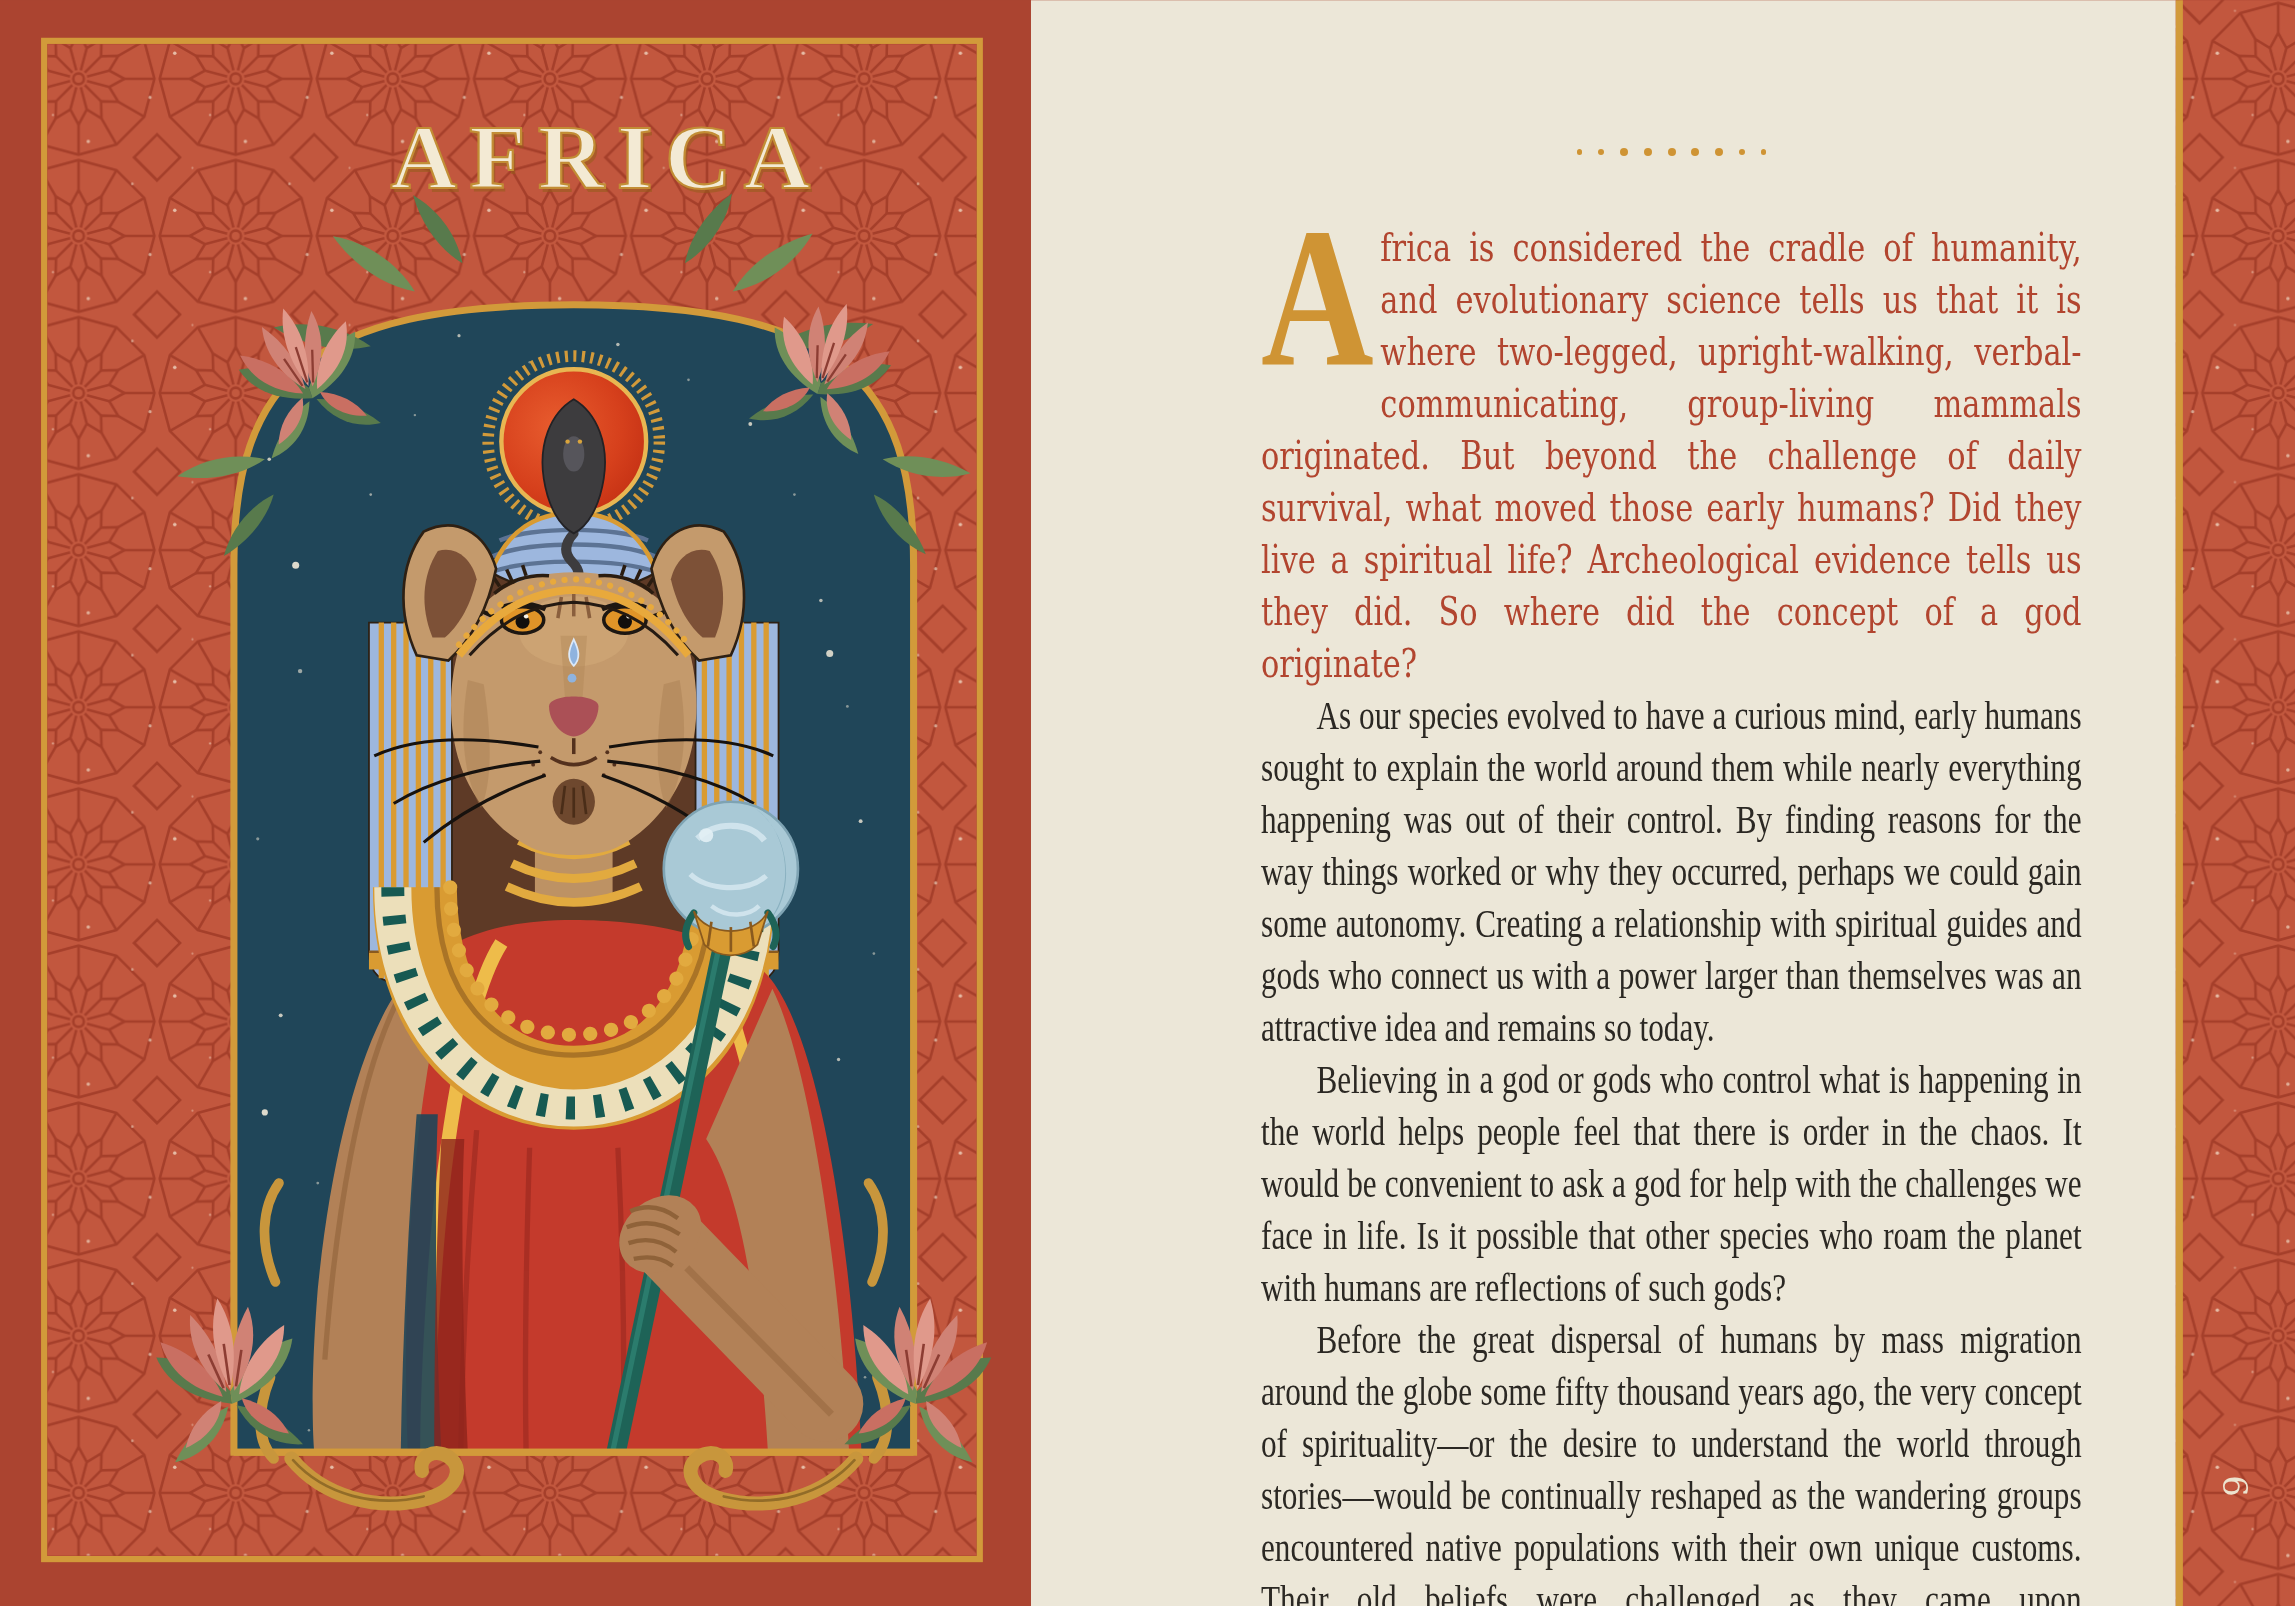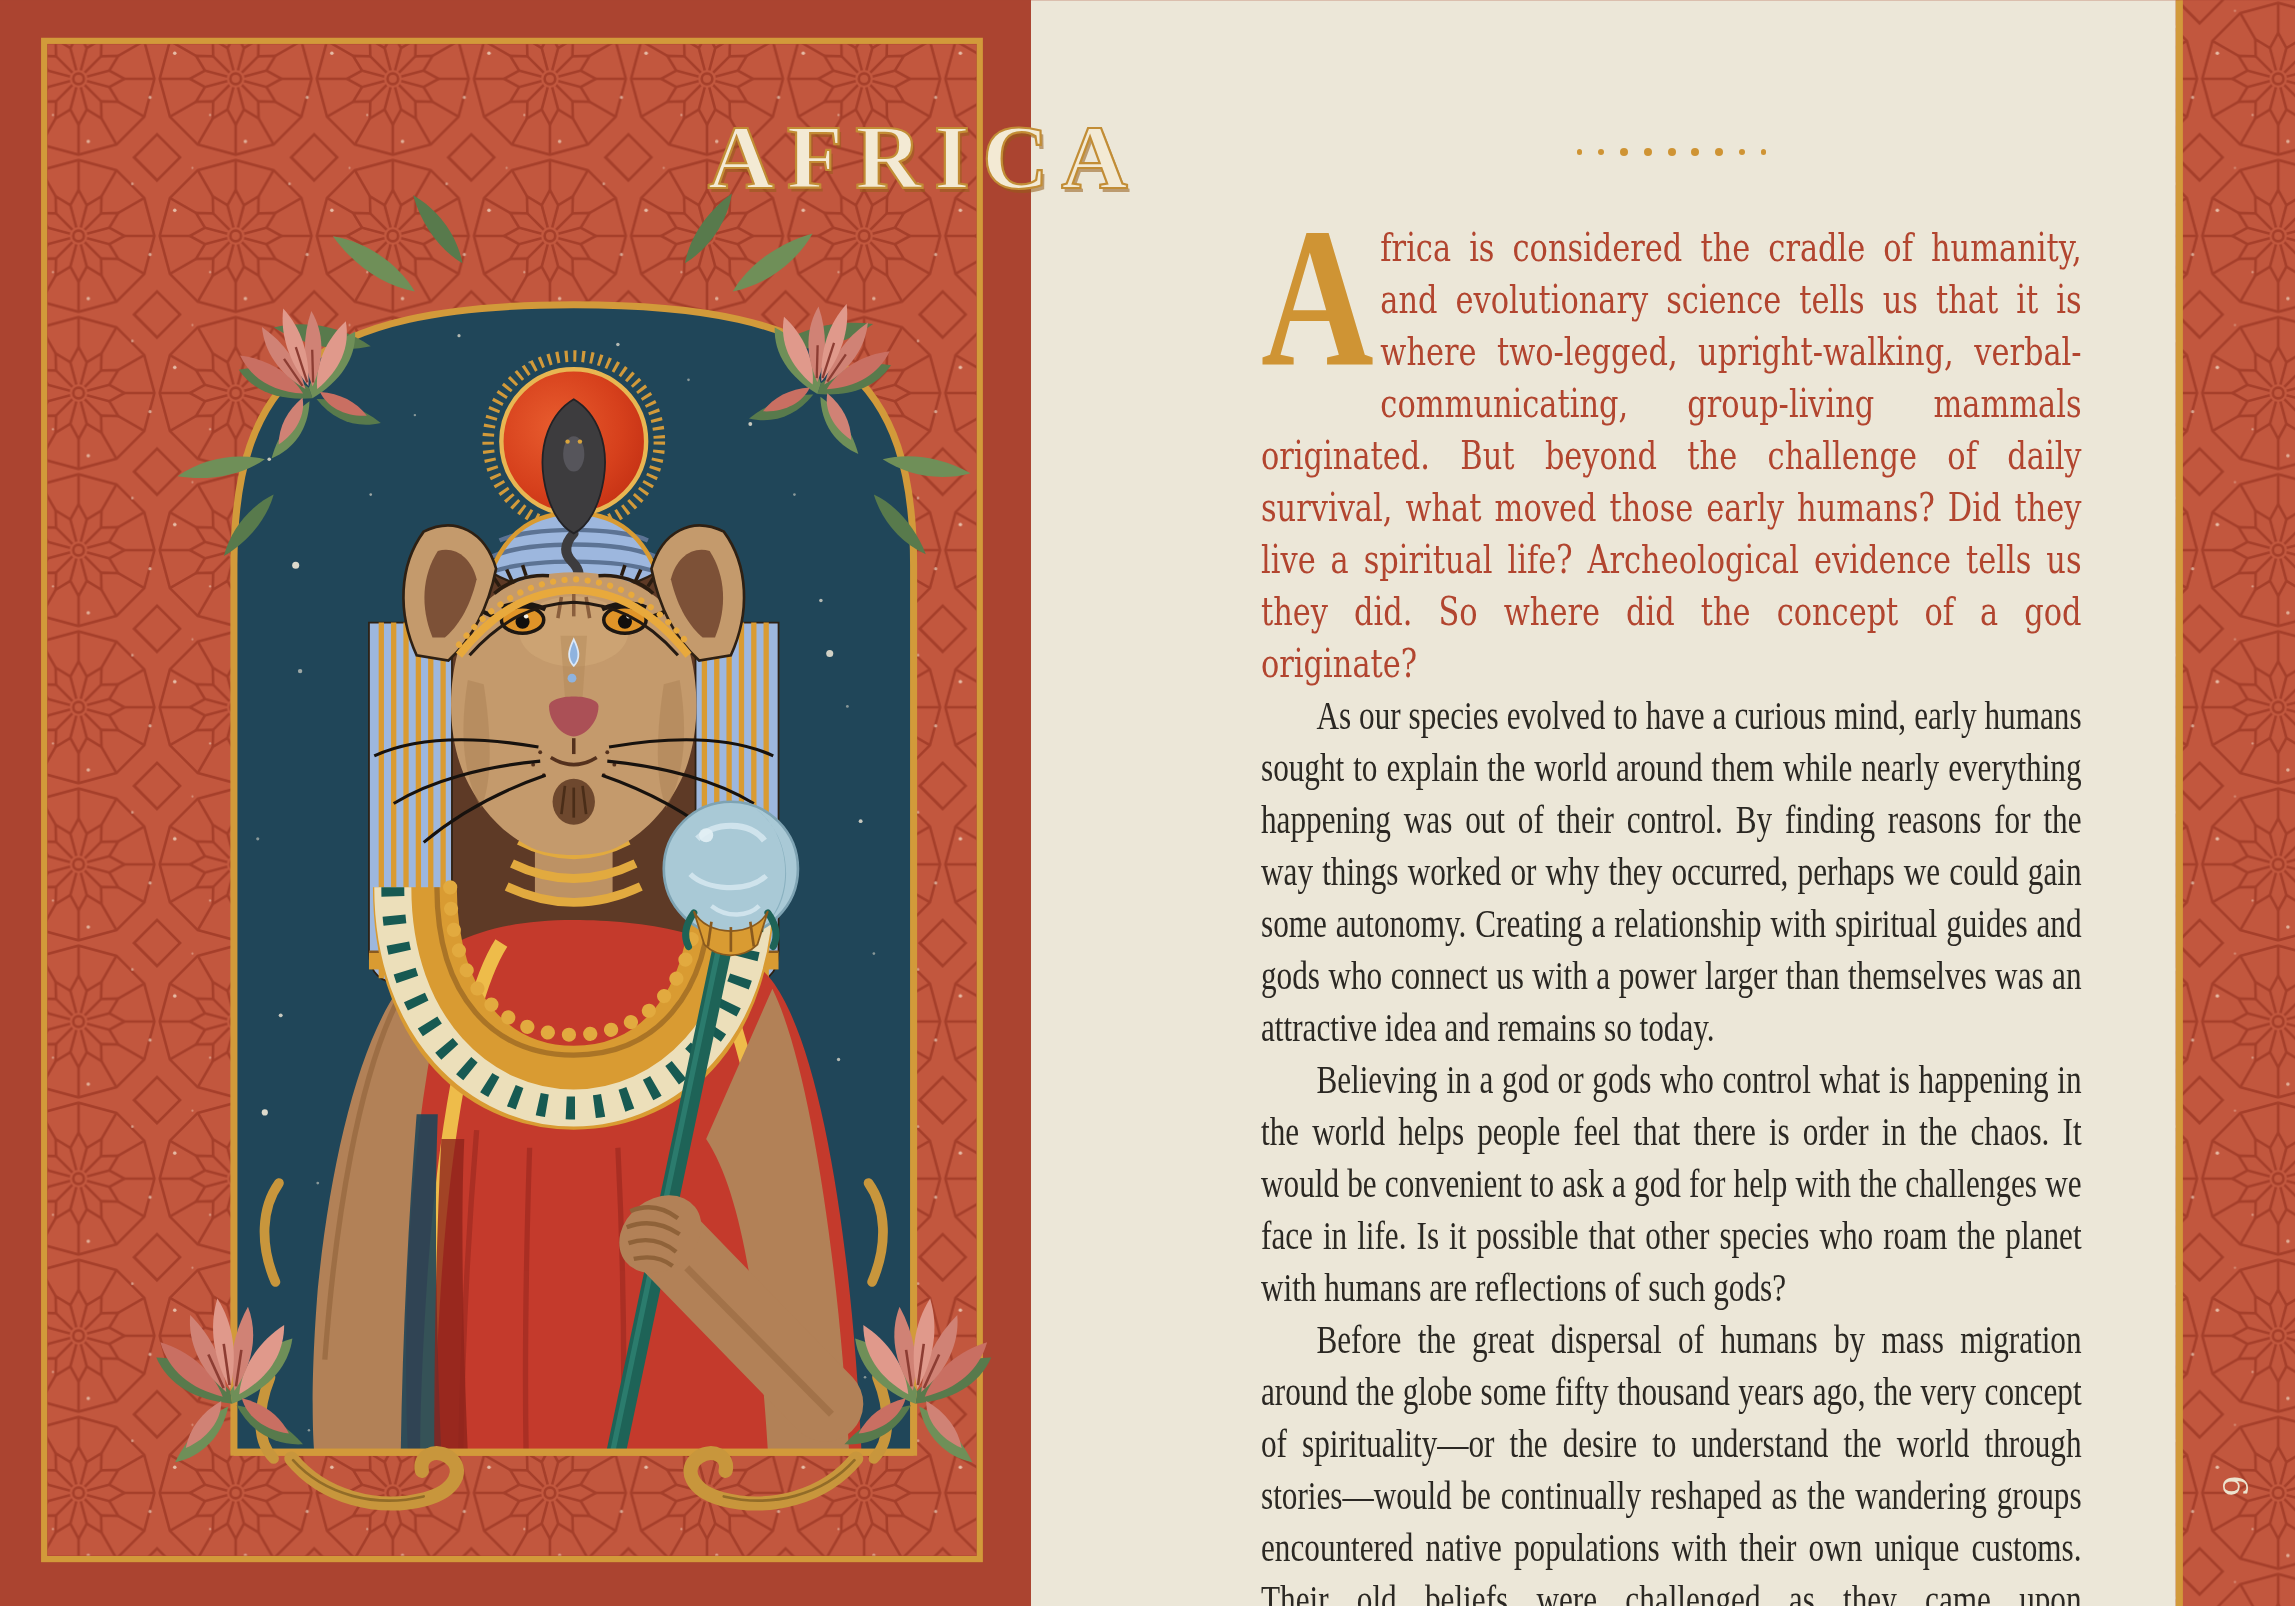--- a/index.html
+++ b/index.html
@@ -3,21 +3,21 @@
 <meta charset="utf-8">
 <style>
   html,body{margin:0;padding:0;}
   body{
     width:2295px;height:1607px;position:relative;overflow:hidden;
     background:#ab4430;font-family:"Liberation Serif",serif;
   }
   svg.bg{position:absolute;left:0;top:0;display:block;}
   
   .book-title{
-    position:absolute;left:0;top:104px;width:1140px;text-align:right;
+    position:absolute;left:0;top:104px;width:1140px;text-align:center;
     padding-left:73px;box-sizing:border-box;
     font-family:"Liberation Serif",serif;font-weight:bold;
     font-size:92px;letter-spacing:12.4px;color:#f3ead4;
     -webkit-text-stroke:2.2px #c28d35;
     text-shadow:2.6px 3.5px 0 rgba(150,93,26,0.55);
   }
   
   .dots{position:absolute;left:1261px;top:148px;width:821px;text-align:center;line-height:0;}
   .dots .dot{
     display:inline-block;width:8px;height:8px;border-radius:50%;

